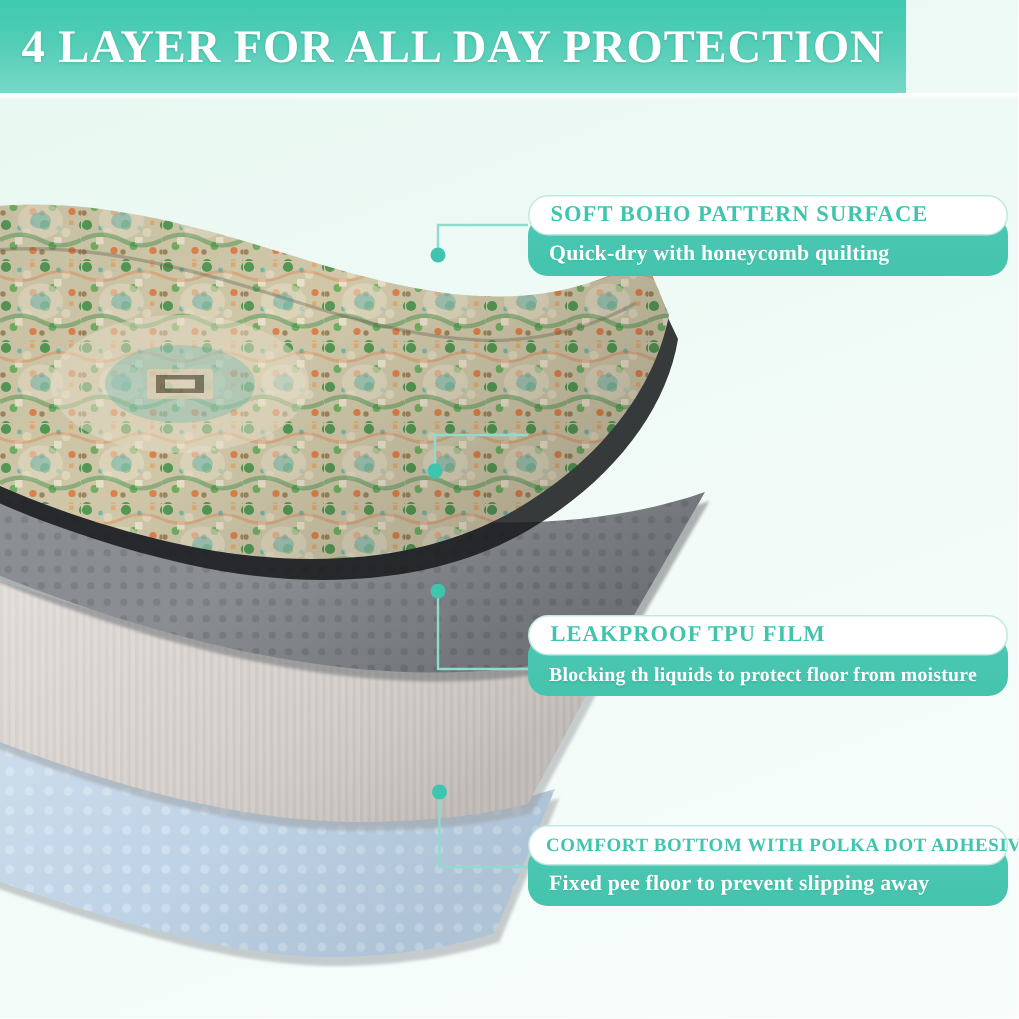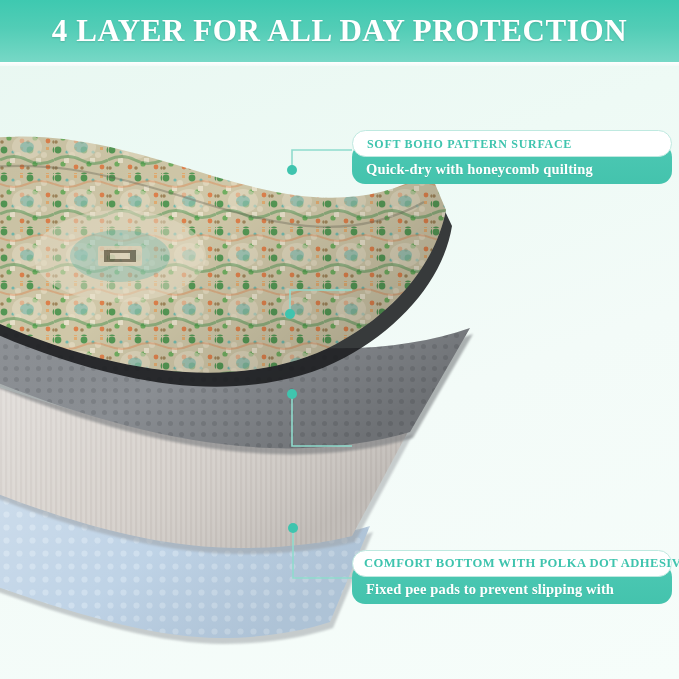--- a/index.html
+++ b/index.html
@@ -11,21 +11,21 @@
   }
   #root {
     position:relative;
     width:679px; height:679px;
     background: linear-gradient(160deg,#e8f7f1 0%, #eefaf5 35%, #f3fbf8 60%, #f6fdfa 100%);
     overflow:hidden;
   }
 
   
   .header {
-    position:absolute; left:0; top:0; width:679px; height:62px;
+    position:absolute; left:0; top:0; width:604px; height:62px;
     background: linear-gradient(180deg,#3ec9b0 0%, #52cdb6 45%, #77d8c6 100%);
     display:flex; align-items:center; justify-content:center;
   }
   .header-title {
     color:#ffffff;
     font-family:"Liberation Serif", serif;
     font-weight:700;
     font-size:31px;
     letter-spacing:0.6px;
     text-shadow:0 1px 2px rgba(0,0,0,0.14);
@@ -49,21 +49,21 @@
     border:1px solid #bfe9e0;
     border-radius:14px;
     display:flex; align-items:center;
     padding:0 14px;
     z-index:3;
   }
   .callout .pill-text {
     color:#3fc4ae;
     font-family:"Liberation Serif", serif;
     font-weight:700;
-    font-size:12px;
+    font-size:15px;
     letter-spacing:0.7px;
     white-space:nowrap;
     line-height:1;
   }
   .callout .pill-text.small { font-size:12.6px; letter-spacing:0.45px; }
   .callout .band {
     position:relative;
     margin-top:-13px;
     height:40px;
     background:linear-gradient(180deg,#4cc8b3 0%, #44c3ad 100%);
@@ -249,23 +249,31 @@
   <div class="callout c1">
     <div class="pill">
       <span class="pill-text">SOFT BOHO PATTERN SURFACE</span>
     </div>
     <div class="band">
       <span class="band-text">Quick-dry with honeycomb quilting</span>
     </div>
   </div>
 
 
+  <div class="callout c3">
+    <div class="pill">
+      <span class="pill-text">LEAKPROOF TPU FILM</span>
+    </div>
+    <div class="band">
+      <span class="band-text small">Blocking th liquids to protect floor from moisture</span>
+    </div>
+  </div>
 
   <div class="callout c4">
     <div class="pill">
       <span class="pill-text small">COMFORT BOTTOM WITH POLKA DOT ADHESIVE</span>
     </div>
     <div class="band">
-      <span class="band-text">Fixed pee pads to prevent slipping with</span>
+      <span class="band-text">Fixed pee floor to prevent slipping away</span>
     </div>
   </div>
 
 </div>
 
 </body></html>

